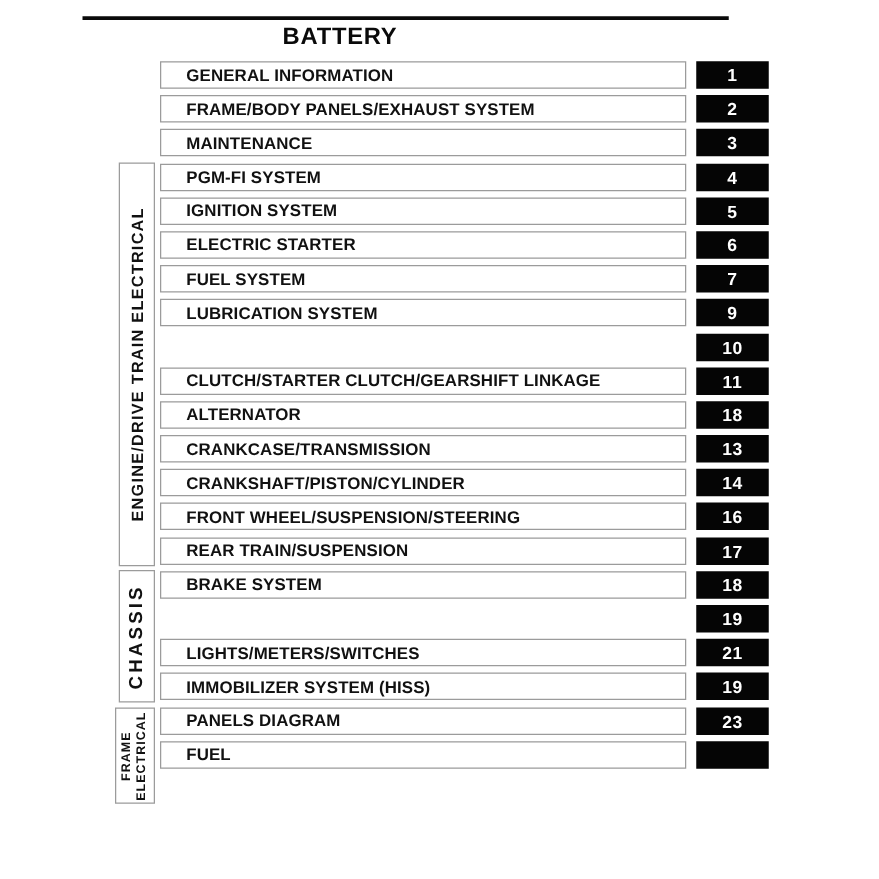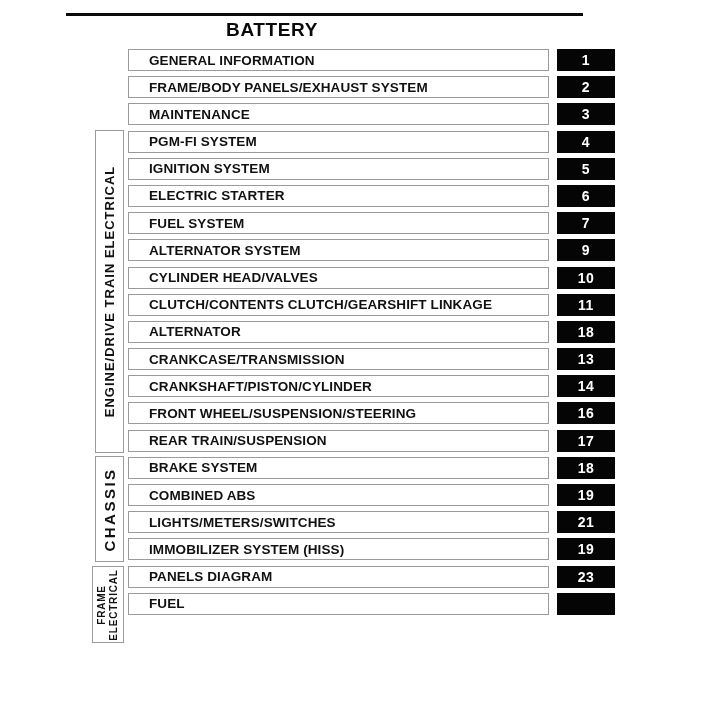--- a/index.html
+++ b/index.html
@@ -127,35 +127,32 @@
   <div class="toc-row">
     <div class="row-label-box">
       <span class="row-label">FUEL SYSTEM</span>
     </div>
     <div class="row-num">7</div>
   </div>
 
 
   <div class="toc-row">
     <div class="row-label-box">
-      <span class="row-label">ALTERNATOR SYSTEM</span>
+      <span class="row-label">LUBRICATION SYSTEM</span>
     </div>
     <div class="row-num">9</div>
   </div>
 
   <div class="toc-row">
-    <div class="row-label-box">
-      <span class="row-label">CYLINDER HEAD/VALVES</span>
-    </div>
     <div class="row-num">10</div>
   </div>
 
   <div class="toc-row">
     <div class="row-label-box">
-      <span class="row-label">CLUTCH/CONTENTS CLUTCH/GEARSHIFT LINKAGE</span>
+      <span class="row-label">CLUTCH/STARTER CLUTCH/GEARSHIFT LINKAGE</span>
     </div>
     <div class="row-num">11</div>
   </div>
 
   <div class="toc-row">
     <div class="row-label-box">
       <span class="row-label">ALTERNATOR</span>
     </div>
     <div class="row-num">18</div>
   </div>
@@ -190,23 +187,20 @@
   </div>
 
   <div class="toc-row">
     <div class="row-label-box">
       <span class="row-label">BRAKE SYSTEM</span>
     </div>
     <div class="row-num">18</div>
   </div>
 
   <div class="toc-row">
-    <div class="row-label-box">
-      <span class="row-label">COMBINED ABS</span>
-    </div>
     <div class="row-num">19</div>
   </div>
 
 
   <div class="toc-row">
     <div class="row-label-box">
       <span class="row-label">LIGHTS/METERS/SWITCHES</span>
     </div>
     <div class="row-num">21</div>
   </div>

